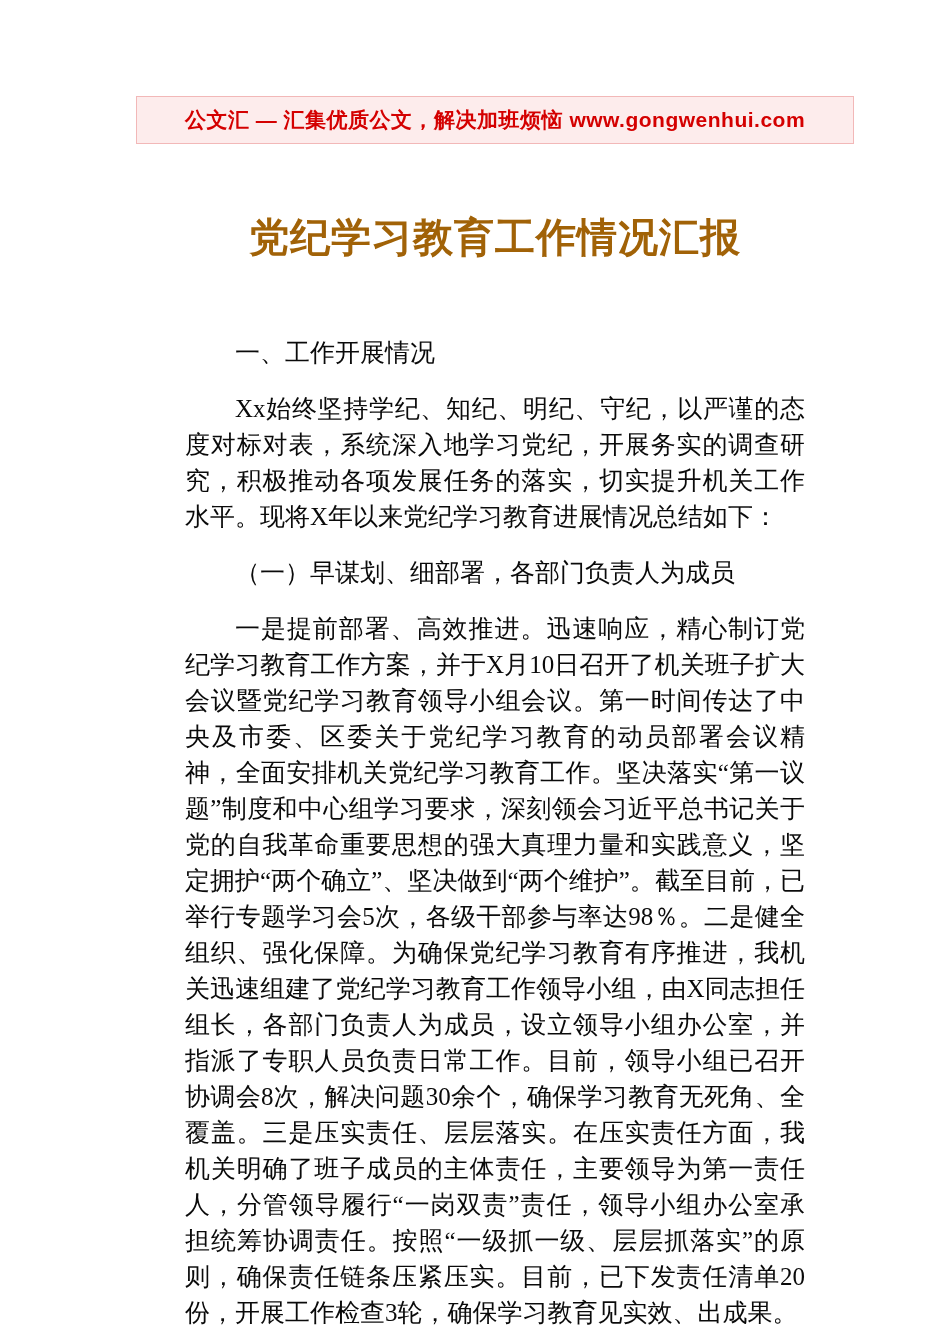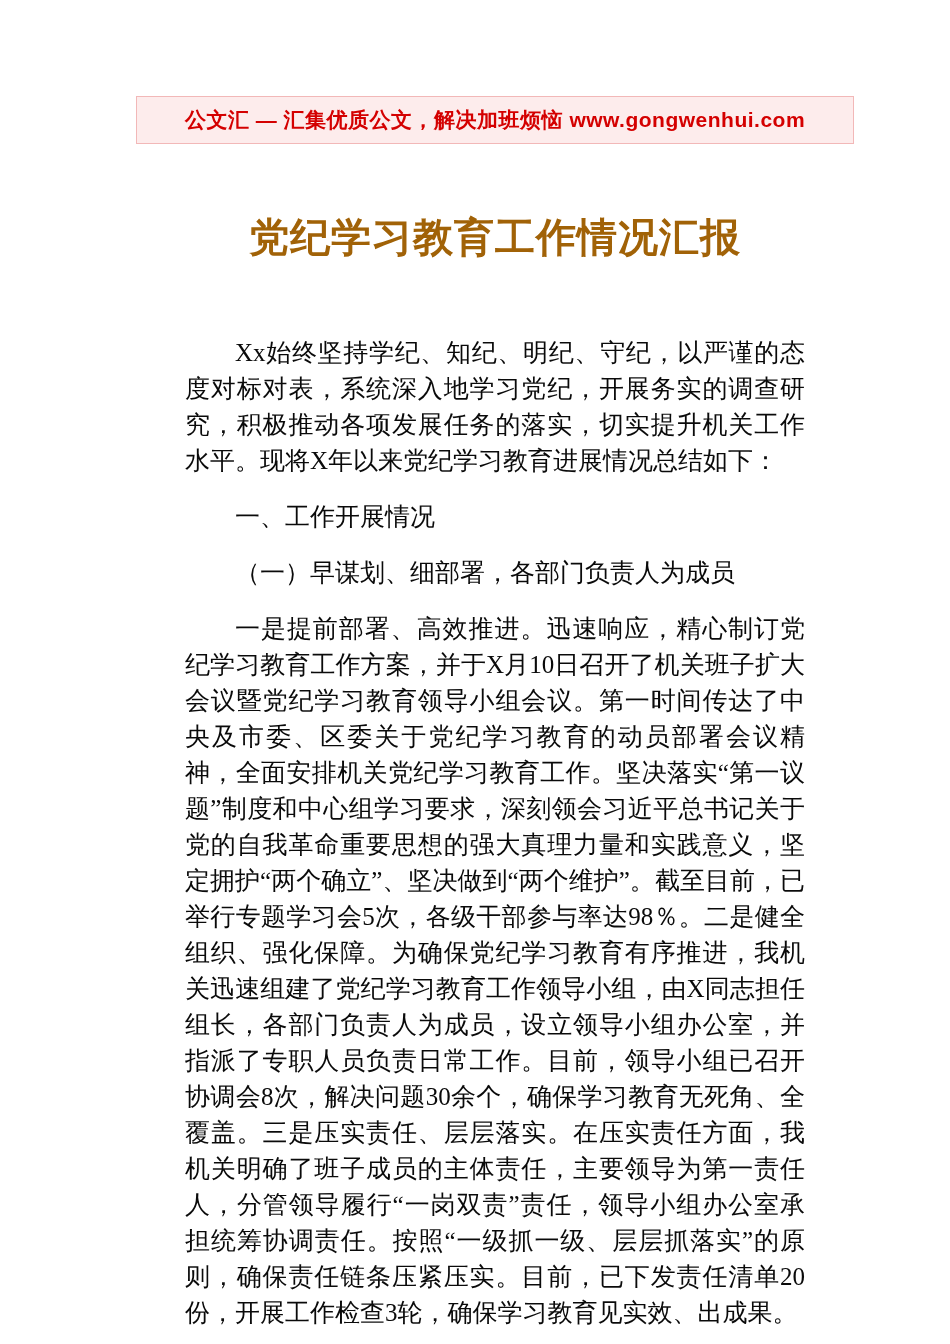--- a/index.html
+++ b/index.html
@@ -59,20 +59,20 @@
 
 <div class="page">
 
   <div class="banner">
     <span class="banner-text">公文汇 — 汇集优质公文，解决加班烦恼 www.gongwenhui.com</span>
   </div>
 
   <h1 class="doc-title">党纪学习教育工作情况汇报</h1>
 
   <div class="doc-body">
+    <p class="para">一、工作开展情况</p>
     <p class="para">Xx始终坚持学纪、知纪、明纪、守纪，以严谨的态度对标对表，系统深入地学习党纪，开展务实的调查研究，积极推动各项发展任务的落实，切实提升机关工作水平。现将X年以来党纪学习教育进展情况总结如下：</p>
-    <p class="para">一、工作开展情况</p>
     <p class="para">（一）早谋划、细部署，各部门负责人为成员</p>
     <p class="para">一是提前部署、高效推进。迅速响应，精心制订党纪学习教育工作方案，并于X月10日召开了机关班子扩大会议暨党纪学习教育领导小组会议。第一时间传达了中央及市委、区委关于党纪学习教育的动员部署会议精神，全面安排机关党纪学习教育工作。坚决落实“第一议题”制度和中心组学习要求，深刻领会习近平总书记关于党的自我革命重要思想的强大真理力量和实践意义，坚定拥护“两个确立”、坚决做到“两个维护”。截至目前，已举行专题学习会5次，各级干部参与率达98％。二是健全组织、强化保障。为确保党纪学习教育有序推进，我机关迅速组建了党纪学习教育工作领导小组，由X同志担任组长，各部门负责人为成员，设立领导小组办公室，并指派了专职人员负责日常工作。目前，领导小组已召开协调会8次，解决问题30余个，确保学习教育无死角、全覆盖。三是压实责任、层层落实。在压实责任方面，我机关明确了班子成员的主体责任，主要领导为第一责任人，分管领导履行“一岗双责”责任，领导小组办公室承担统筹协调责任。按照“一级抓一级、层层抓落实”的原则，确保责任链条压紧压实。目前，已下发责任清单20份，开展工作检查3轮，确保学习教育见实效、出成果。</p>
     <p class="para">（二）真心学、用心悟，确保学习教育无死角</p>
   </div>
 
 </div>
 
 </body></html>

